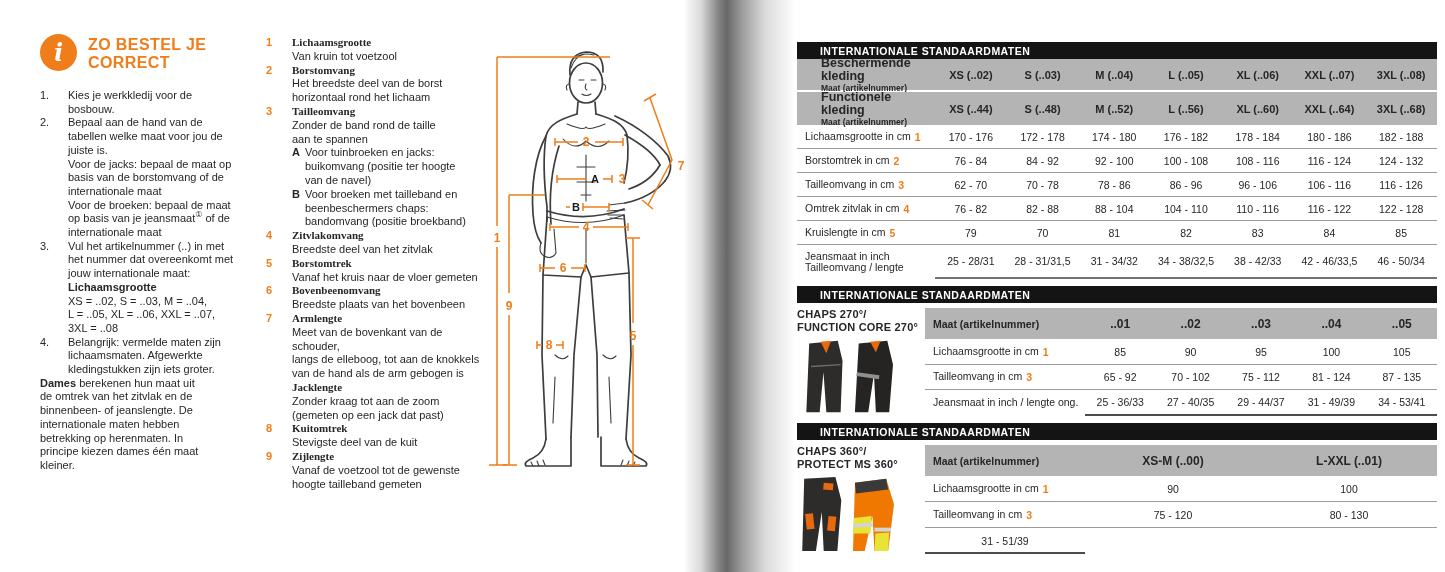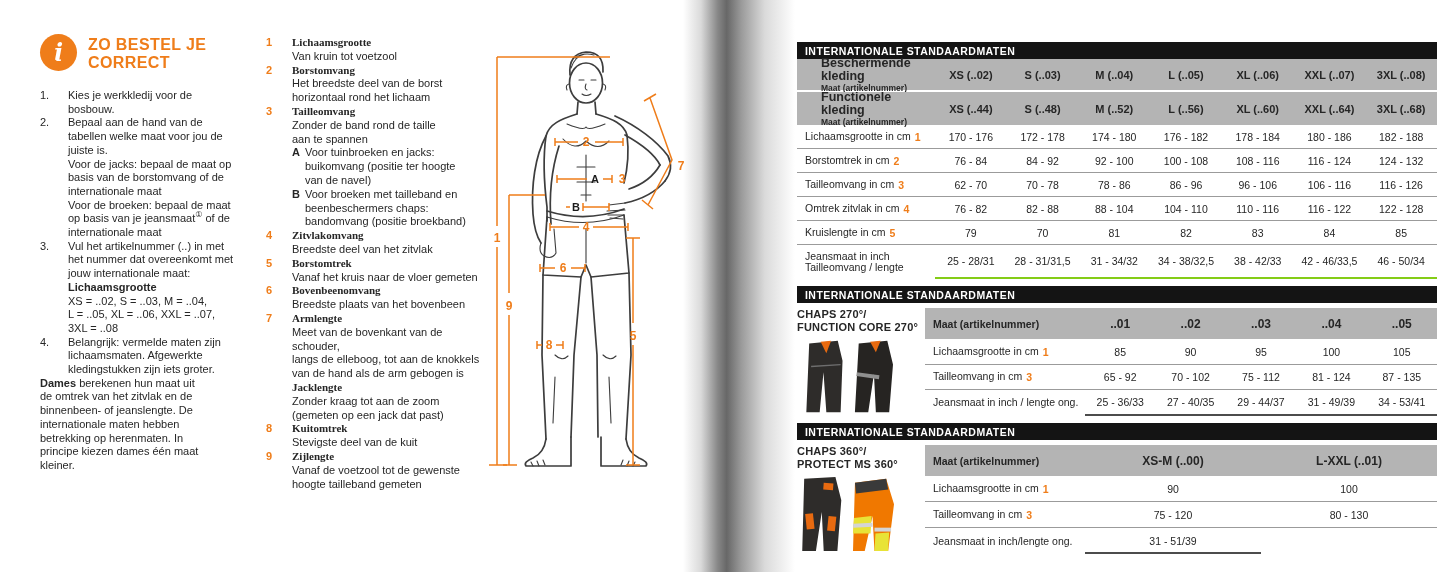--- a/index.html
+++ b/index.html
@@ -46,36 +46,36 @@
   .figure svg{display:block;}
   .sketch{stroke:#3d3d3d;stroke-width:1.7;fill:none;stroke-linecap:round;stroke-linejoin:round;}
   .thin{stroke-width:1.1;}
   .mline{stroke:var(--orange);stroke-width:1.5;fill:none;}
   .mlab{fill:var(--orange);font:bold 12px "Liberation Sans",sans-serif;text-anchor:middle;}
   .ablab{fill:#1c1c1c;font:bold 11px "Liberation Sans",sans-serif;text-anchor:middle;}
 
   
   .page-right{position:absolute;left:797px;top:0;width:640px;}
   .bar{background:var(--bar);color:#fff;font-weight:bold;font-size:10.5px;letter-spacing:.45px;
-    height:17px;display:flex;align-items:center;padding:0 8px;box-sizing:border-box;}
+    height:17px;display:flex;align-items:center;padding:0 23px;box-sizing:border-box;}
   .bar1{margin-top:42px;}
   .bar2,.bar3{margin-top:7px;}
 
   .t1{display:grid;grid-template-columns:138px repeat(7,1fr);}
   .t1 .gh{background:var(--gray);display:flex;align-items:center;justify-content:center;
     height:33px;box-sizing:border-box;font-size:11px;font-weight:bold;}
   .t1 .gh.glab{flex-direction:column;align-items:flex-start;justify-content:center;padding-left:24px;}
   .t1 .gh.rowa{border-bottom:2px solid #fff;}
   .glabel{font-size:12.5px;font-weight:bold;line-height:13px;}
   .gsub{font-size:8.5px;font-weight:bold;line-height:10px;}
   .t1 .c{display:flex;align-items:center;justify-content:center;height:24px;box-sizing:border-box;
     font-size:10.5px;border-bottom:1px solid #9b9b9b;}
   .t1 .c.lab{justify-content:flex-start;padding-left:8px;text-align:left;}
   .t1 .c.tall{height:34px;}
-  .t1 .c.lastv{border-bottom:2px solid #84cc16;text-align:right;}
+  .t1 .c.lastv{border-bottom:2px solid #737373;text-align:right;}
   .t1 .c.lastl{border-bottom:none;}
   .rnum{color:var(--orange);font-weight:bold;margin-left:4px;}
   .pre{white-space:pre-line;line-height:11.5px;}
 
   .sec{display:flex;margin-top:5px;}
   .prod{width:128px;box-sizing:border-box;}
   .prod-title{font-weight:bold;font-size:11px;line-height:12.5px;white-space:pre-line;letter-spacing:.2px;}
   .prod svg{margin-top:3px;display:block;}
   .tblx{flex:1;display:grid;}
   .tblx .hd{background:var(--gray);display:flex;align-items:center;justify-content:center;
@@ -475,20 +475,17 @@
             <span class="rnum">1</span>
           </div>
           <div class="c">90</div>
           <div class="c">100</div>
           <div class="c lab">
             <span class="pre">Tailleomvang in cm</span>
             <span class="rnum">3</span>
           </div>
           <div class="c">75 - 120</div>
           <div class="c">80 - 130</div>
-          <div class="c lab lastl">
-            <span class="pre">Jeansmaat in inch/lengte ong.</span>
-          </div>
           <div class="c lastv">31 - 51/39</div>
         </div>
     </div>
   </div>
 </div>
 
 </body></html>

